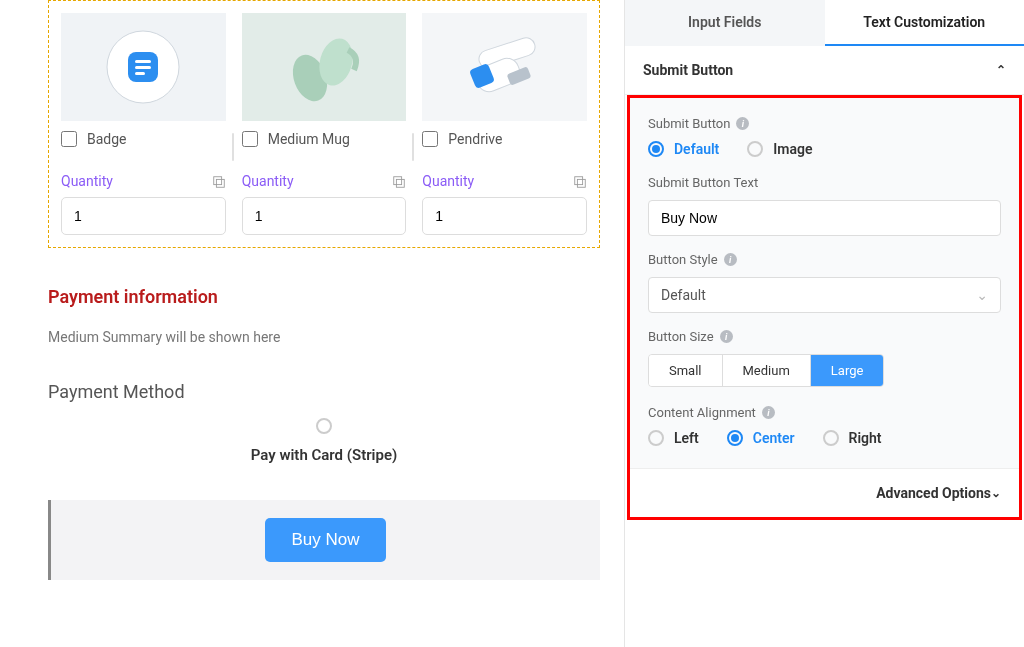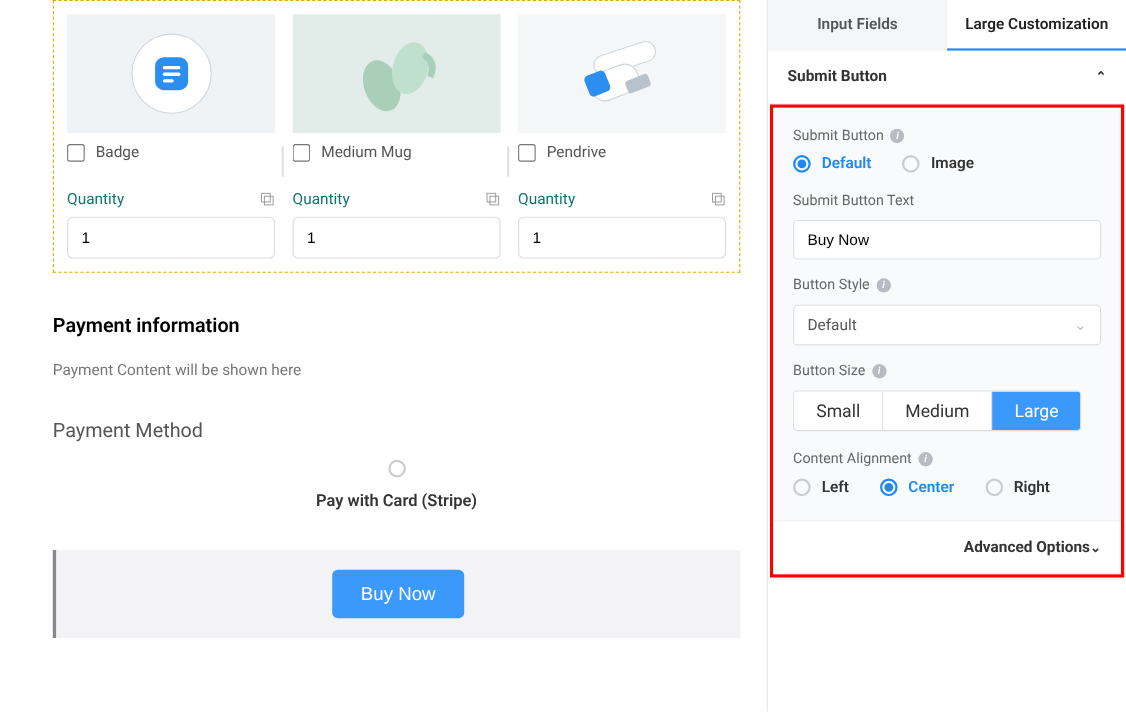--- a/index.html
+++ b/index.html
@@ -9,21 +9,21 @@
     width: 1024px;
     height: 647px;
     display: flex;
     color: #333;
   }
   .left-panel {
     flex: 1;
     padding: 0 24px 24px 48px;
   }
   .right-panel {
-    width: 327px;
+    width: 400px;
     border-left: 1px solid #e5e5e5;
     background: #fff;
   }
   .product-box {
     border: 1px dashed #e6a700;
     padding: 12px;
     margin-top: 0;
   }
   .products-row {
     display: flex;
@@ -65,36 +65,36 @@
     display: flex;
     gap: 16px;
     margin-top: 26px;
   }
   .qty-item {
     flex: 1;
   }
   .qty-label-row {
     display: flex;
     justify-content: space-between;
-    align-items: center;
-    font-size: 14px;
-    color: #0f766e;
+    align-items: flex-end;
+    font-size: 14px;
+    color: #8b5cf6;
     margin-bottom: 8px;
   }
   .qty-input {
     width: 100%;
     padding: 10px 12px;
     border: 1px solid #ddd;
     border-radius: 5px;
     font-size: 14px;
   }
   .section-title {
     font-size: 18px;
     font-weight: 600;
-    color: #000000;
+    color: #b91c1c;
     margin-top: 38px;
     margin-bottom: 22px;
   }
   .muted { color: #777; font-size: 14px; }
   .pm-label { font-size: 18px; color: #555; margin-top: 36px; margin-bottom: 16px; }
   .radio-row {
     display: flex;
     align-items: center;
     gap: 12px;
     font-size: 15px;
@@ -223,21 +223,21 @@
   }
   .seg {
     display: inline-flex;
     border: 1px solid #ddd;
     border-radius: 4px;
     overflow: hidden;
     margin-bottom: 18px;
   }
   .seg-item {
     padding: 8px 20px;
-    font-size: 16px;
+    font-size: 13px;
     background: #fff;
     cursor: pointer;
     border-right: 1px solid #ddd;
   }
   .seg-item:last-child { border-right: none; }
   .seg-item.active {
     background: #3b99fc;
     color: #fff;
   }
   .adv-hdr {
@@ -350,37 +350,37 @@
               <rect x="2" y="2" width="9" height="9" fill="none" stroke="#999"></rect>
               <rect x="5" y="5" width="9" height="9" fill="none" stroke="#999"></rect>
             </svg>
         </div>
         <input class="qty-input" value="1" style="">
       </div>
     </div>
   </div>
 
   <h2 class="section-title">Payment information</h2>
-  <p class="muted">Payment Content will be shown here</p>
+  <p class="muted">Medium Summary will be shown here</p>
 
   <p class="pm-label">Payment Method</p>
   <div class="radio-row">
     <span class="radio-circle"></span>
     <span>Pay with Card (Stripe)</span>
   </div>
 
   <div class="buy-bar">
     <button class="buy-btn">Buy Now</button>
   </div>
 </div>
 
 <div class="right-panel">
   <div class="tabs">
     <div class="tab">Input Fields</div>
-    <div class="tab active">Large Customization</div>
+    <div class="tab active">Text Customization</div>
   </div>
 
   <div class="accordion-hdr">
     <span>Submit Button</span>
     <span class="chevron">⌃</span>
   </div>
 
   <div class="highlight-box">
     <div class="settings-body">
 

